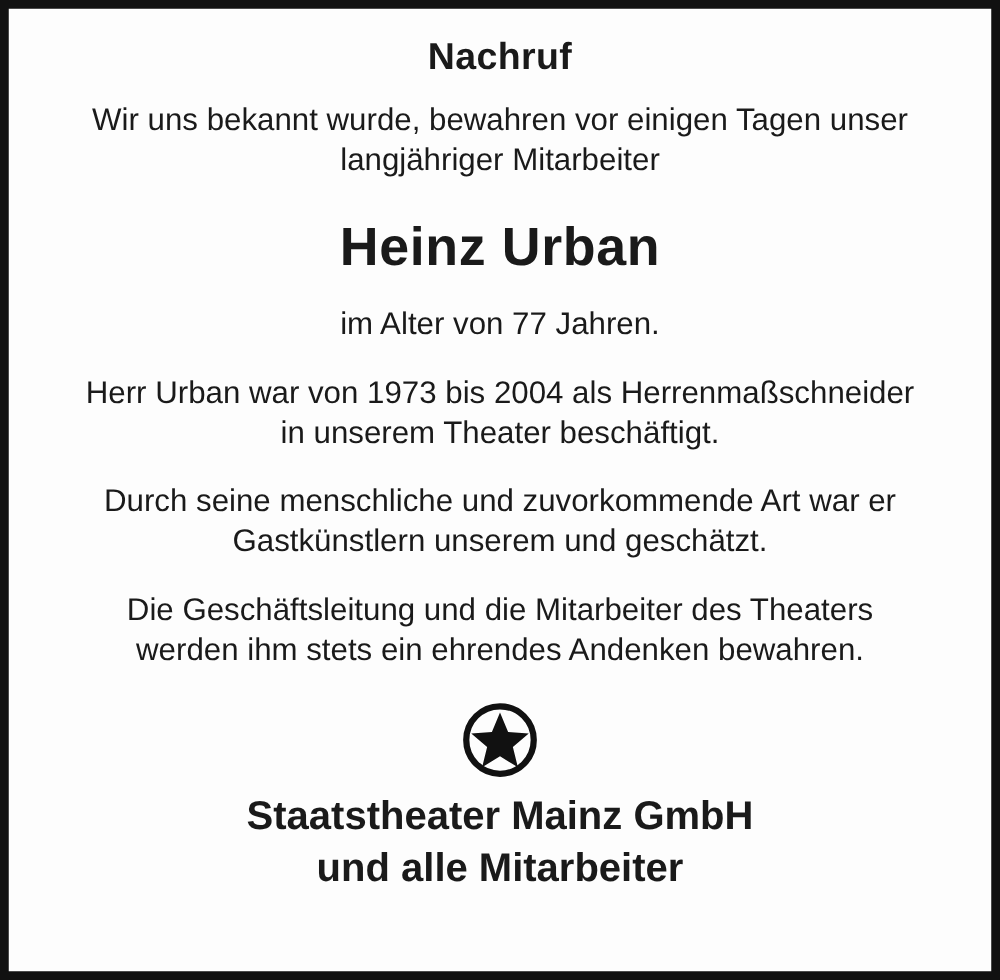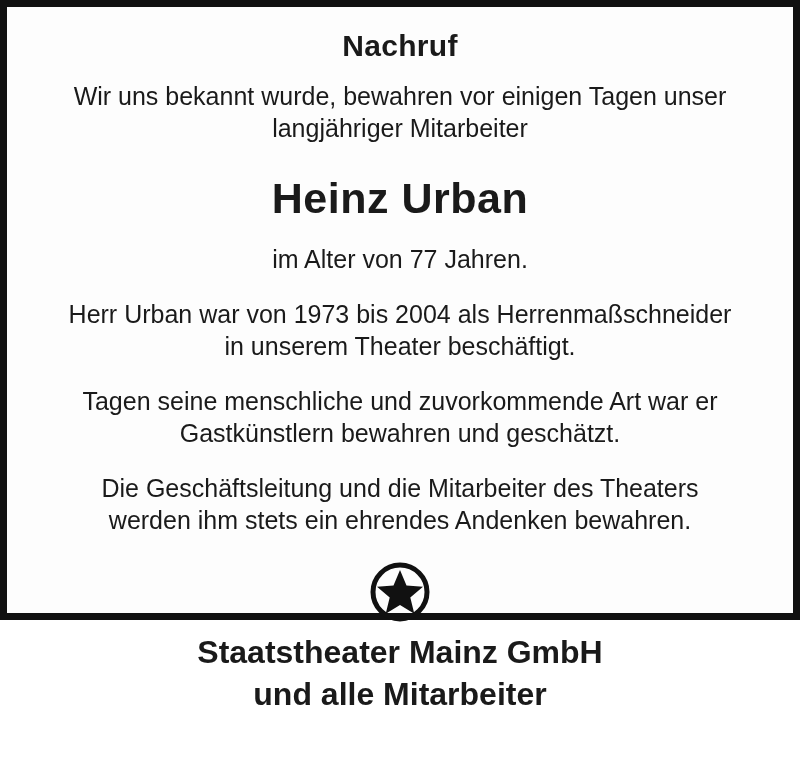--- a/index.html
+++ b/index.html
@@ -10,21 +10,21 @@
   body {
     width: 800px;
     height: 784px;
     font-family: "Liberation Sans", sans-serif;
     color: #1a1a1a;
     overflow: hidden;
   }
   .obituary {
     box-sizing: border-box;
     width: 800px;
-    height: 620px;
+    height: 784px;
     border: 7px solid #111111;
     background: #fdfdfd;
     padding: 18px 28px 10px 28px;
     display: flex;
     flex-direction: column;
     align-items: center;
     text-align: center;
   }
   .heading {
     font-size: 30px;
@@ -95,22 +95,22 @@
   <div class="name">Heinz Urban</div>
 
   <div class="age">im Alter von 77 Jahren.</div>
 
   <div class="para">
     <div>Herr Urban war von 1973 bis 2004 als Herrenmaßschneider</div>
     <div>in unserem Theater beschäftigt.</div>
   </div>
 
   <div class="para">
-    <div>Tagen seine menschliche und zuvorkommende Art war er</div>
-    <div>Gastkünstlern bewahren und geschätzt.</div>
+    <div>Durch seine menschliche und zuvorkommende Art war er</div>
+    <div>Gastkünstlern unserem und geschätzt.</div>
   </div>
 
   <div class="para">
     <div>Die Geschäftsleitung und die Mitarbeiter des Theaters</div>
     <div>werden ihm stets ein ehrendes Andenken bewahren.</div>
   </div>
 
   <div class="emblem-wrap">
     <svg class="emblem" width="62" height="62" viewBox="0 0 62 62">
       <circle cx="31" cy="31" r="27" fill="none" stroke="#111111" stroke-width="5"></circle>

